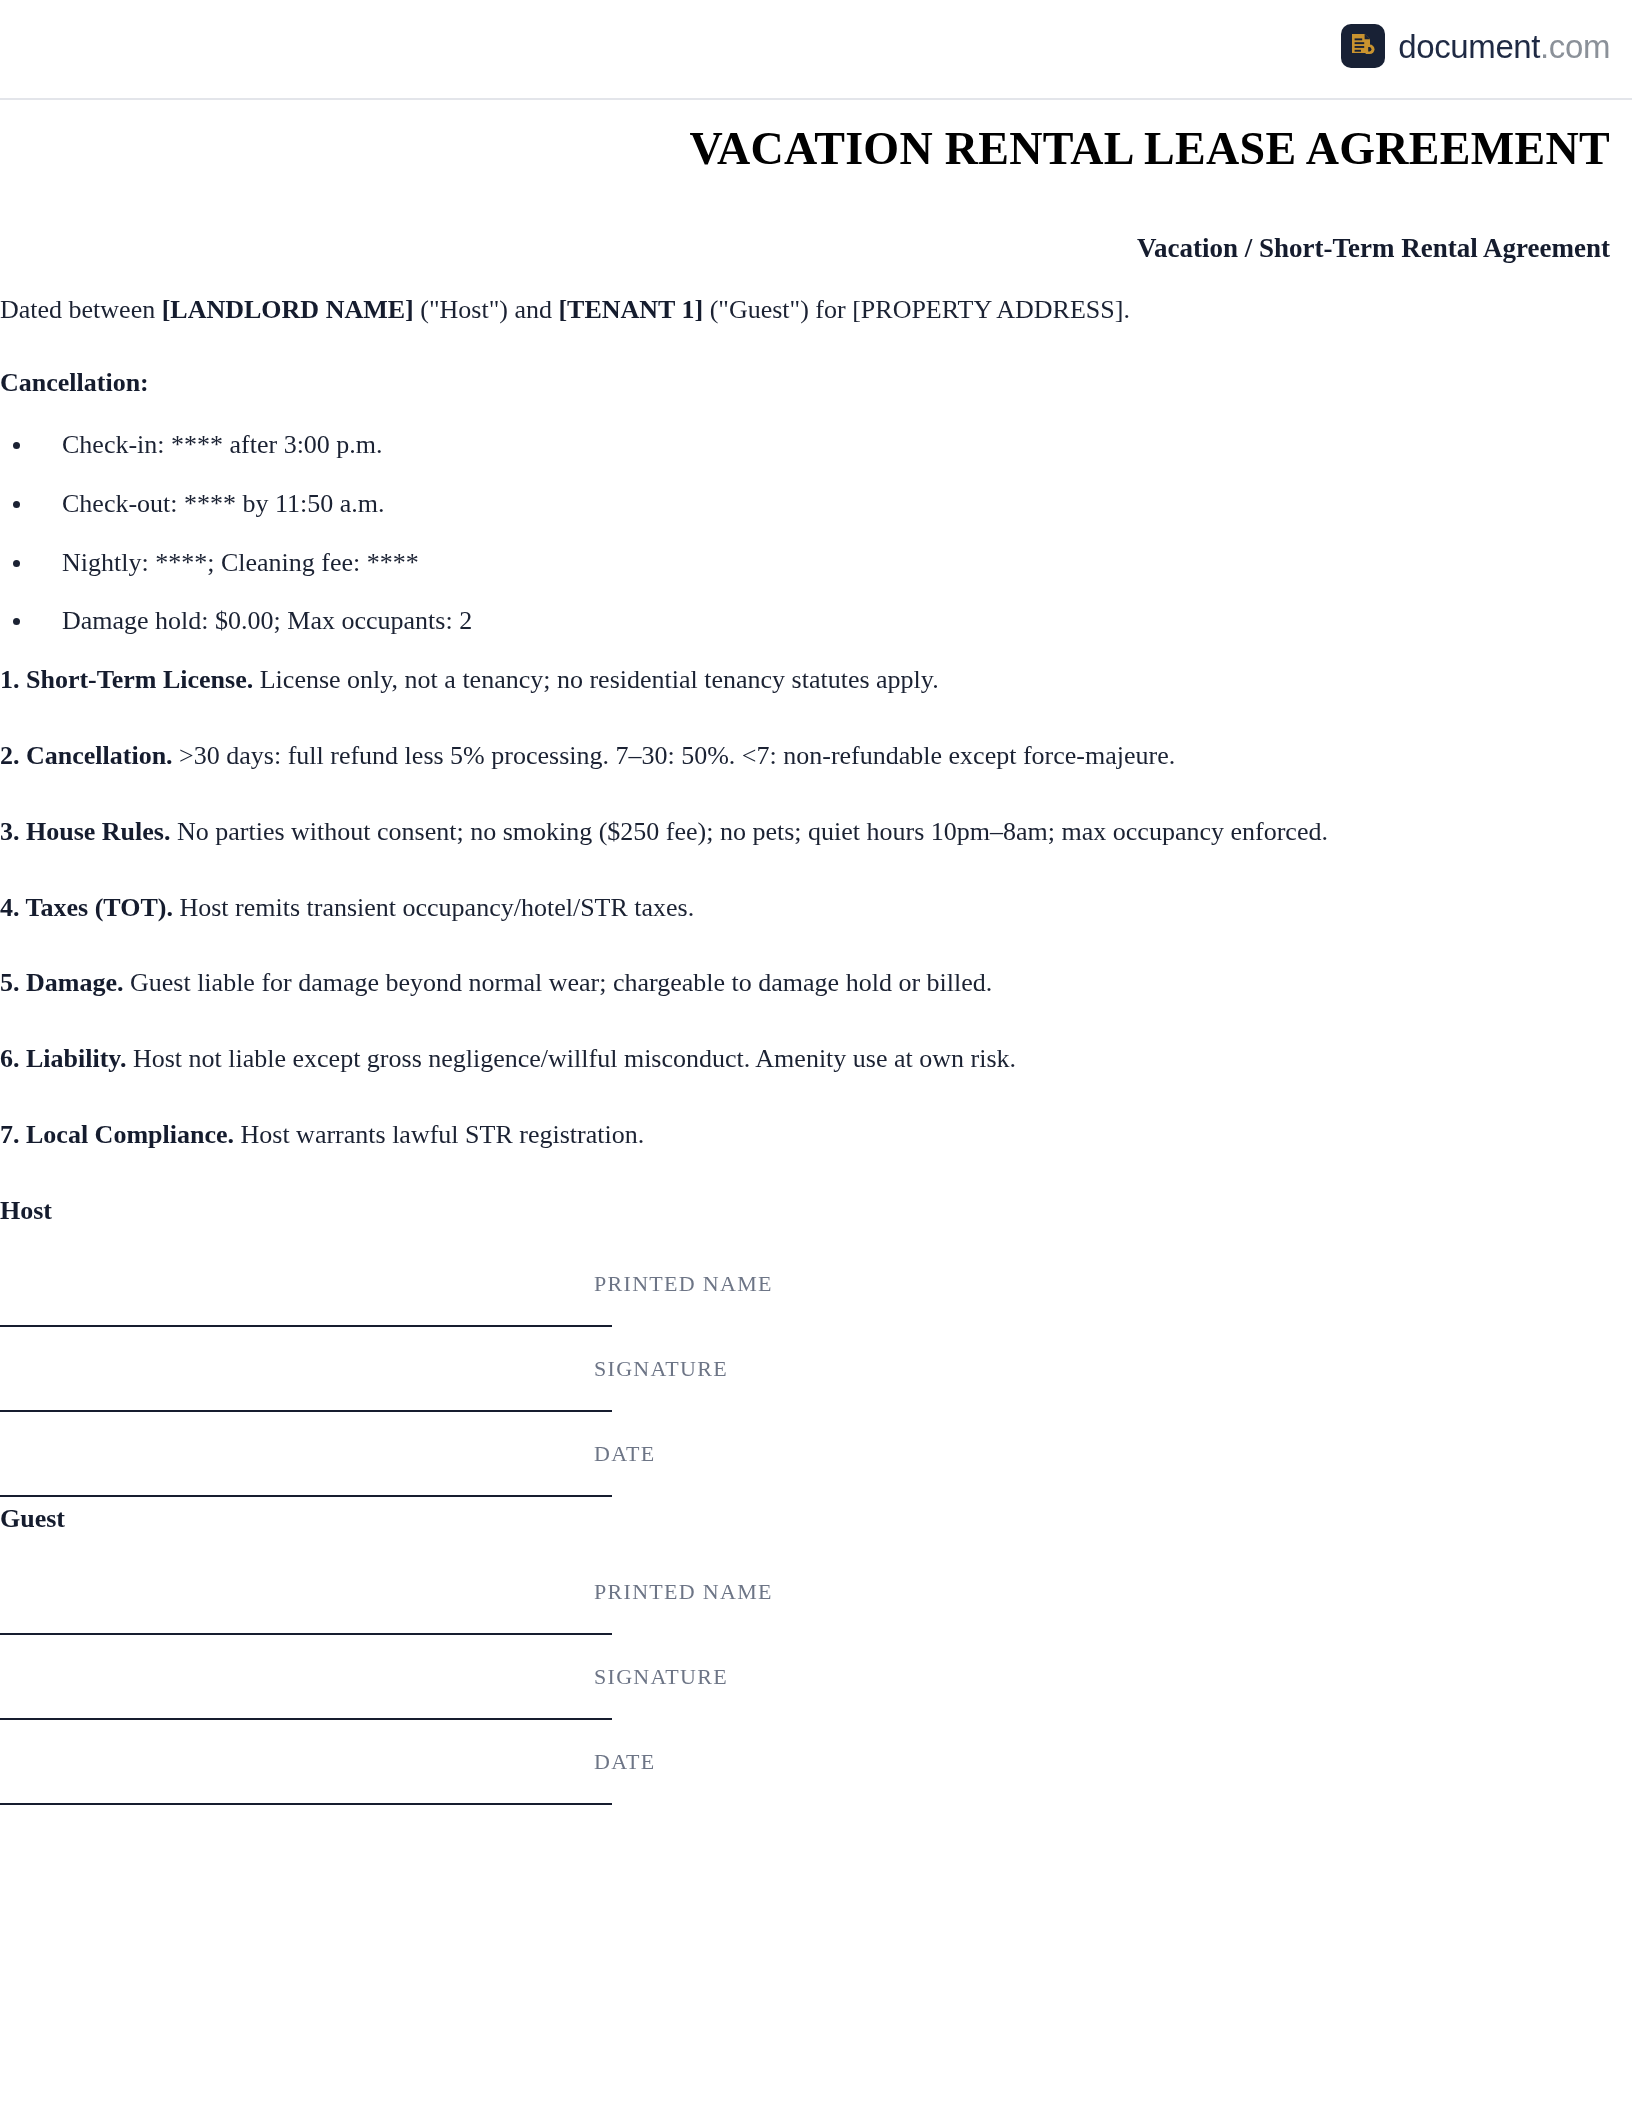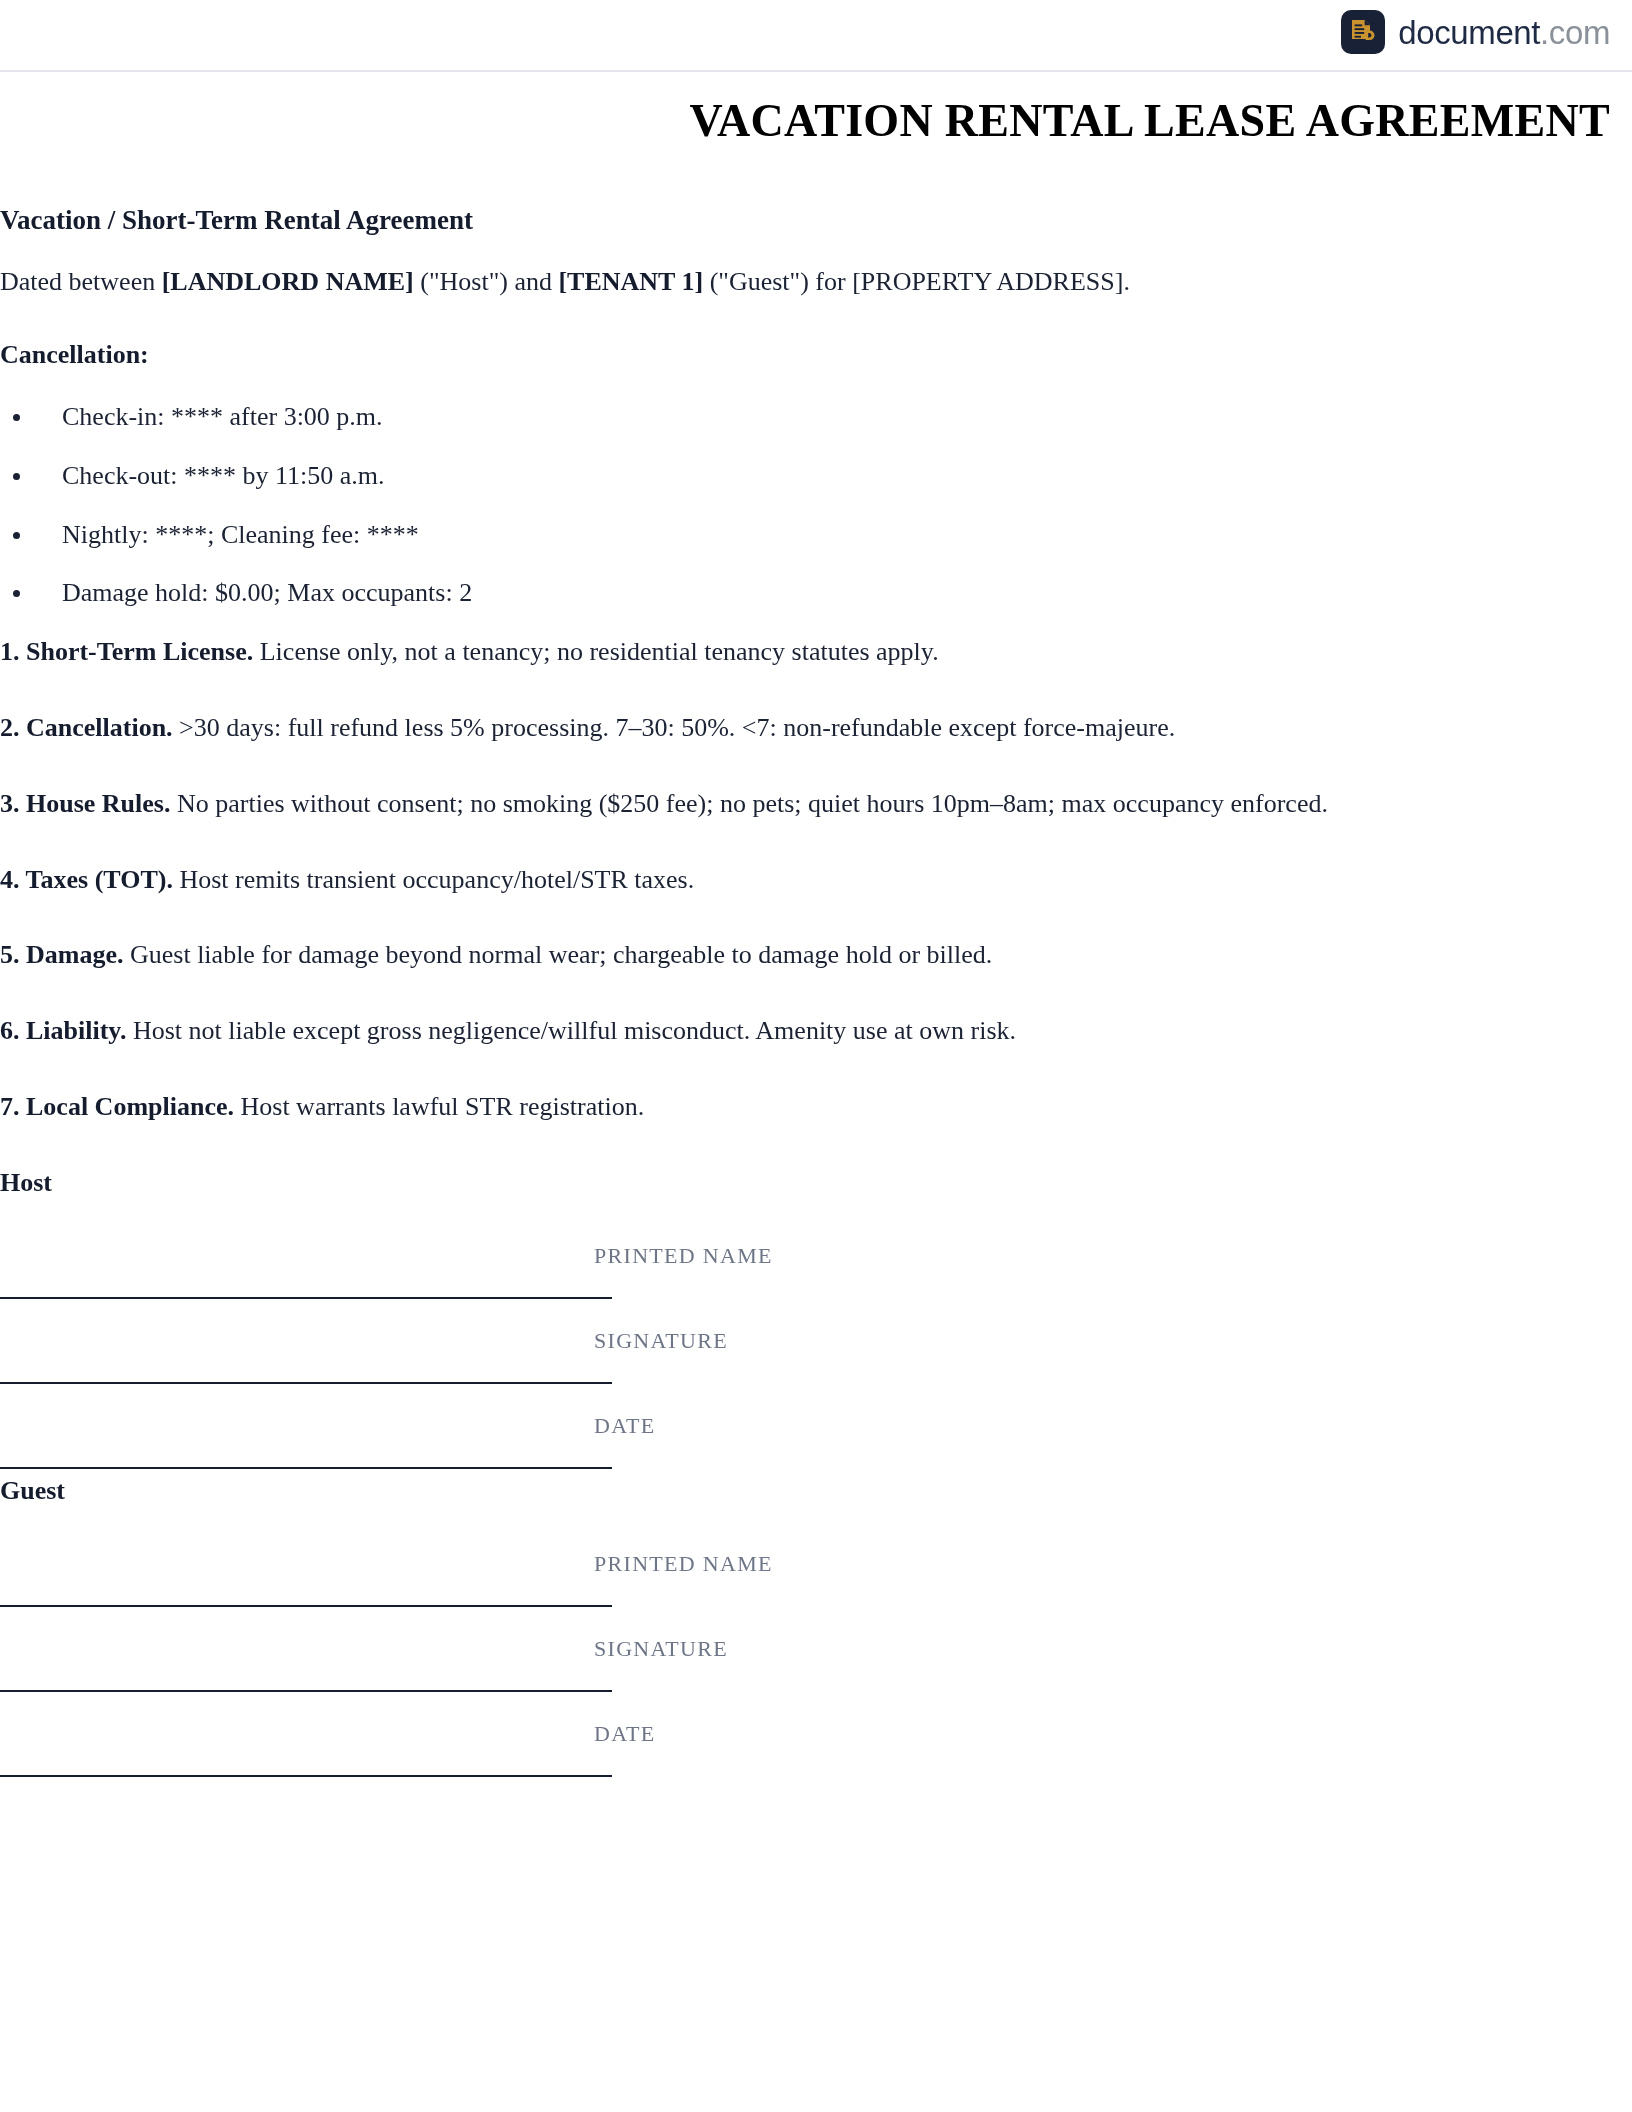--- a/index.html
+++ b/index.html
@@ -20,21 +20,21 @@
     position: relative;
     width: 1632px;
     min-height: 2112px;
     box-sizing: border-box;
     background: #ffffff;
   }
 
   
   .doc-header {
     position: relative;
-    height: 72px;
+    height: 100px;
     box-sizing: border-box;
     border-bottom: 2px solid #e3e5ea;
     display: flex;
     align-items: center;
     justify-content: flex-end;
     padding: 0 22px 0 0;
   }
   .brand {
     display: flex;
     align-items: center;
@@ -77,20 +77,21 @@
     color: #000000;
     line-height: 1.18;
   }
 
   h2.section-head {
     margin: 55px 0 0 0;
     font-size: 27px;
     font-weight: bold;
     color: #151c2e;
     line-height: 1.3;
+    text-align: right;
   }
 
   p.para {
     margin: 27px 0 0 0;
     font-size: 26px;
     line-height: 1.34;
     color: #1b2233;
   }
   p.para b { font-weight: bold; color: #151c2e; }
 

